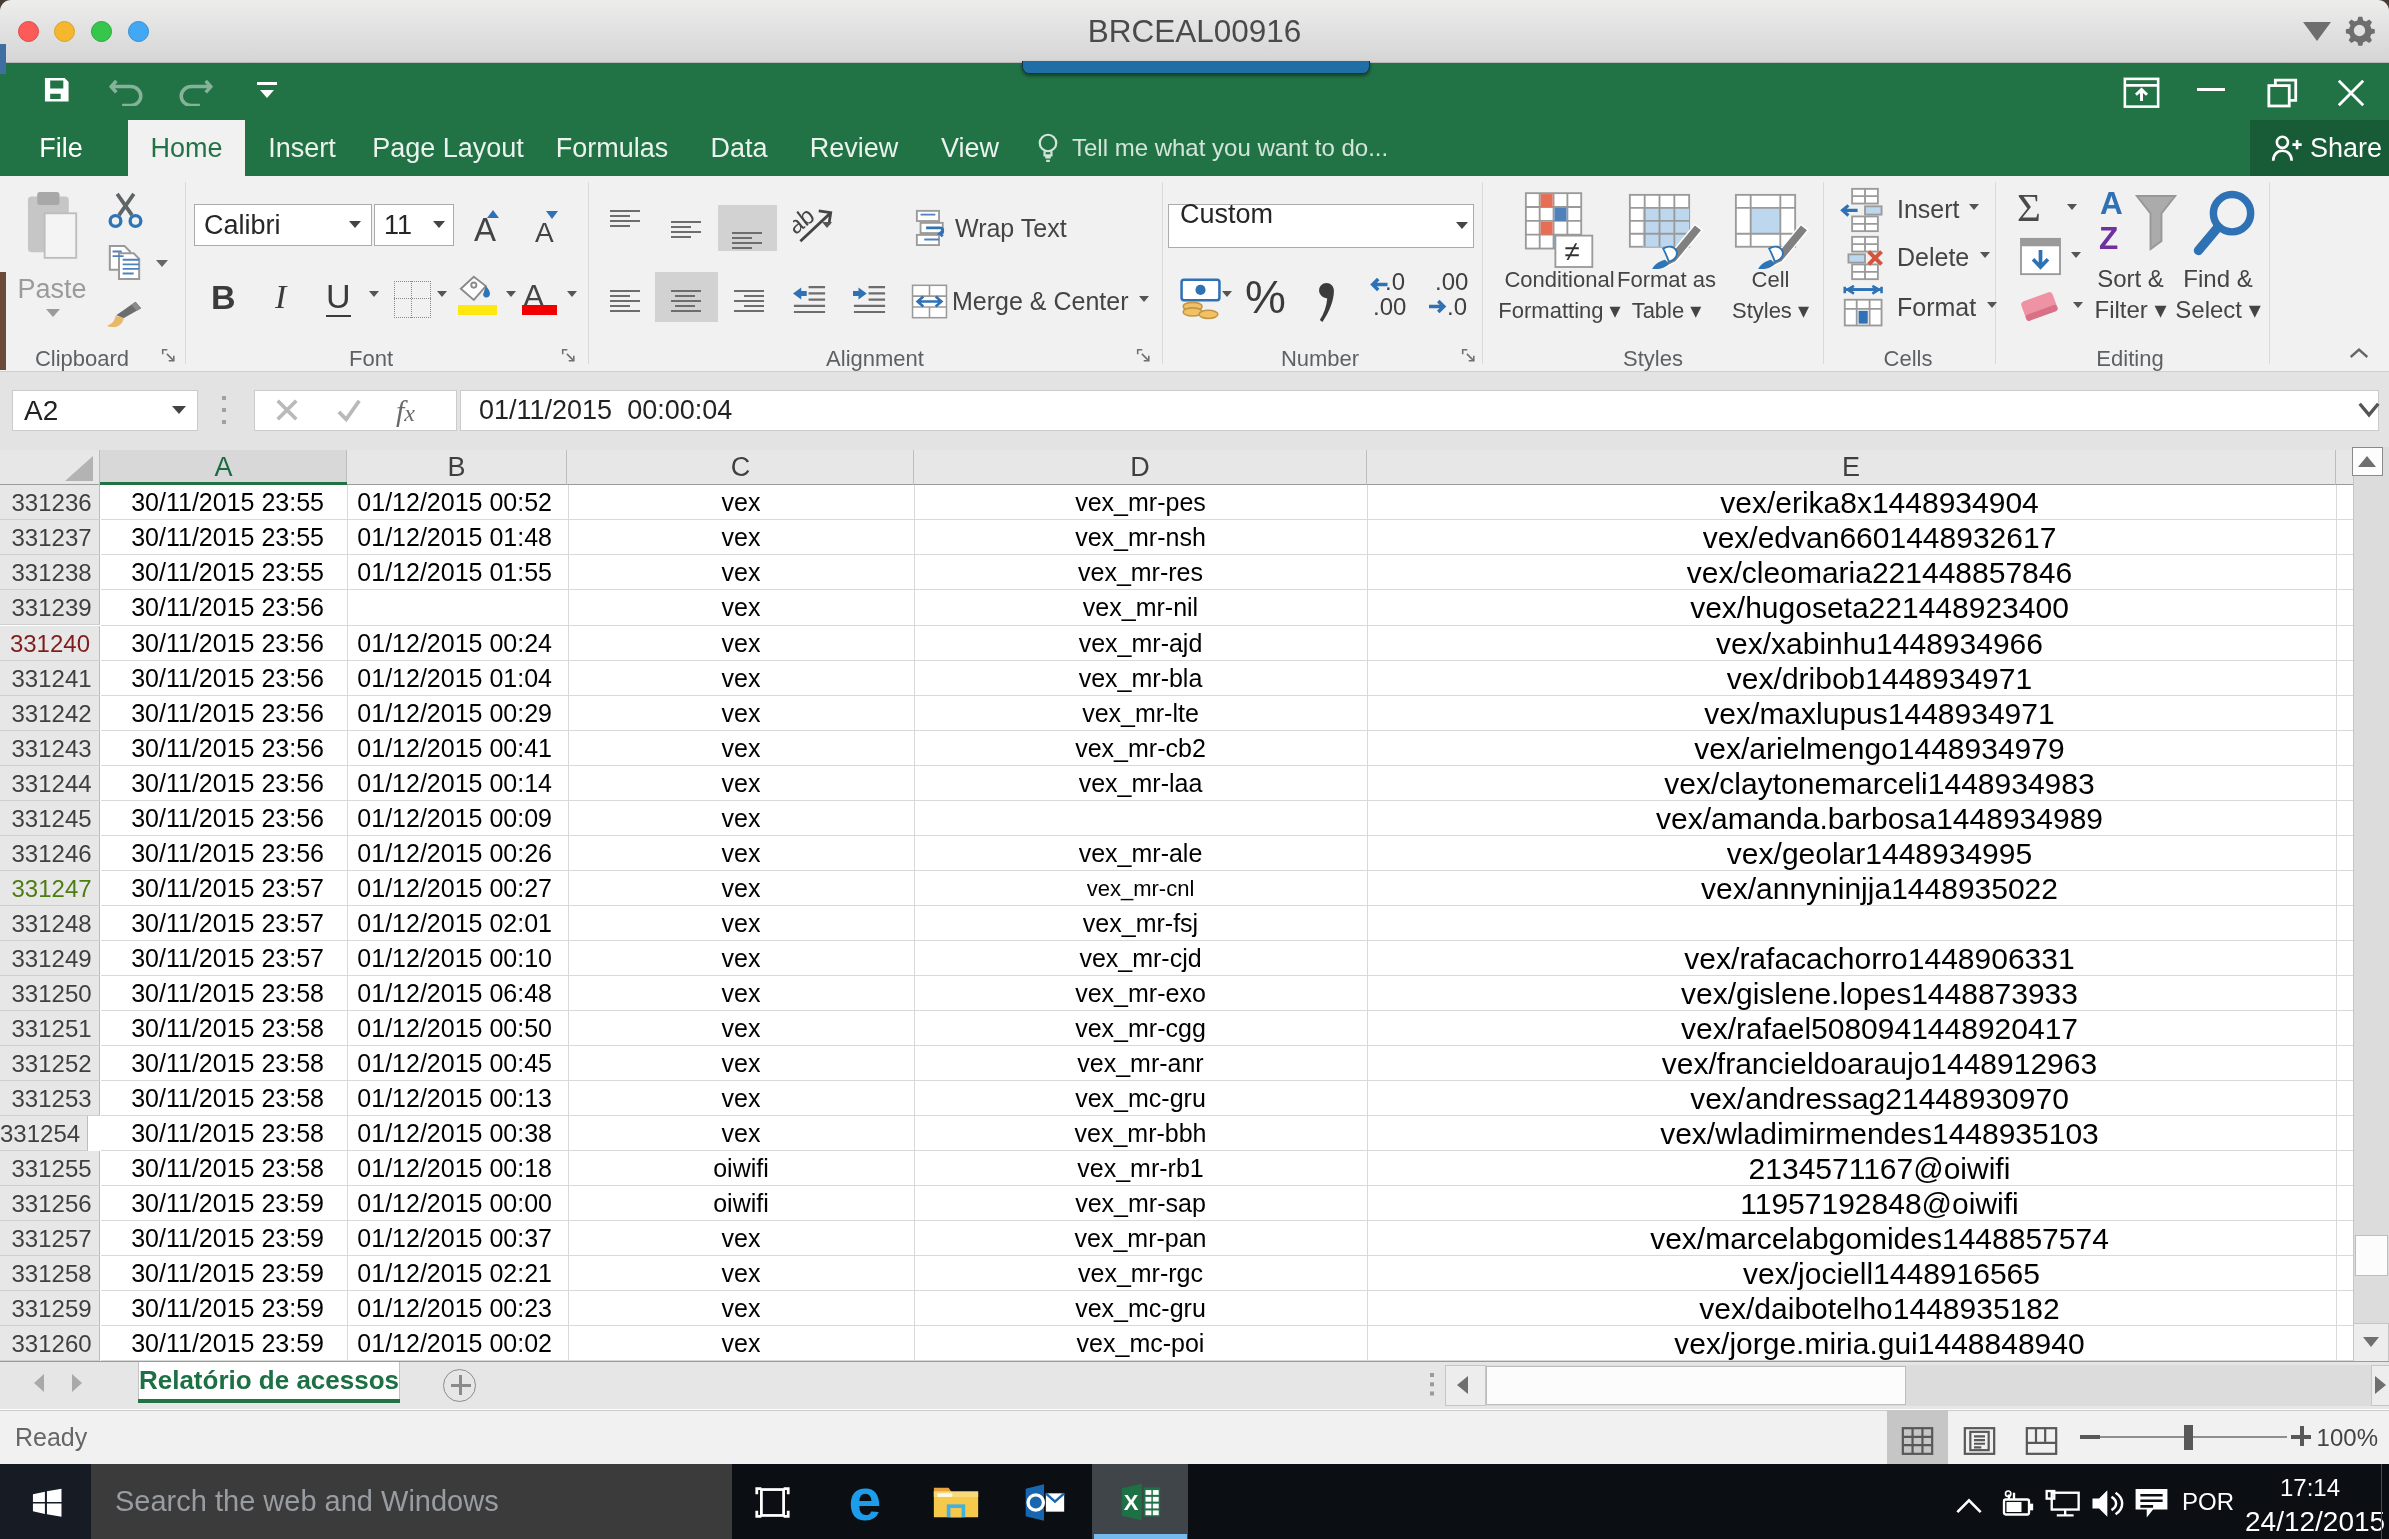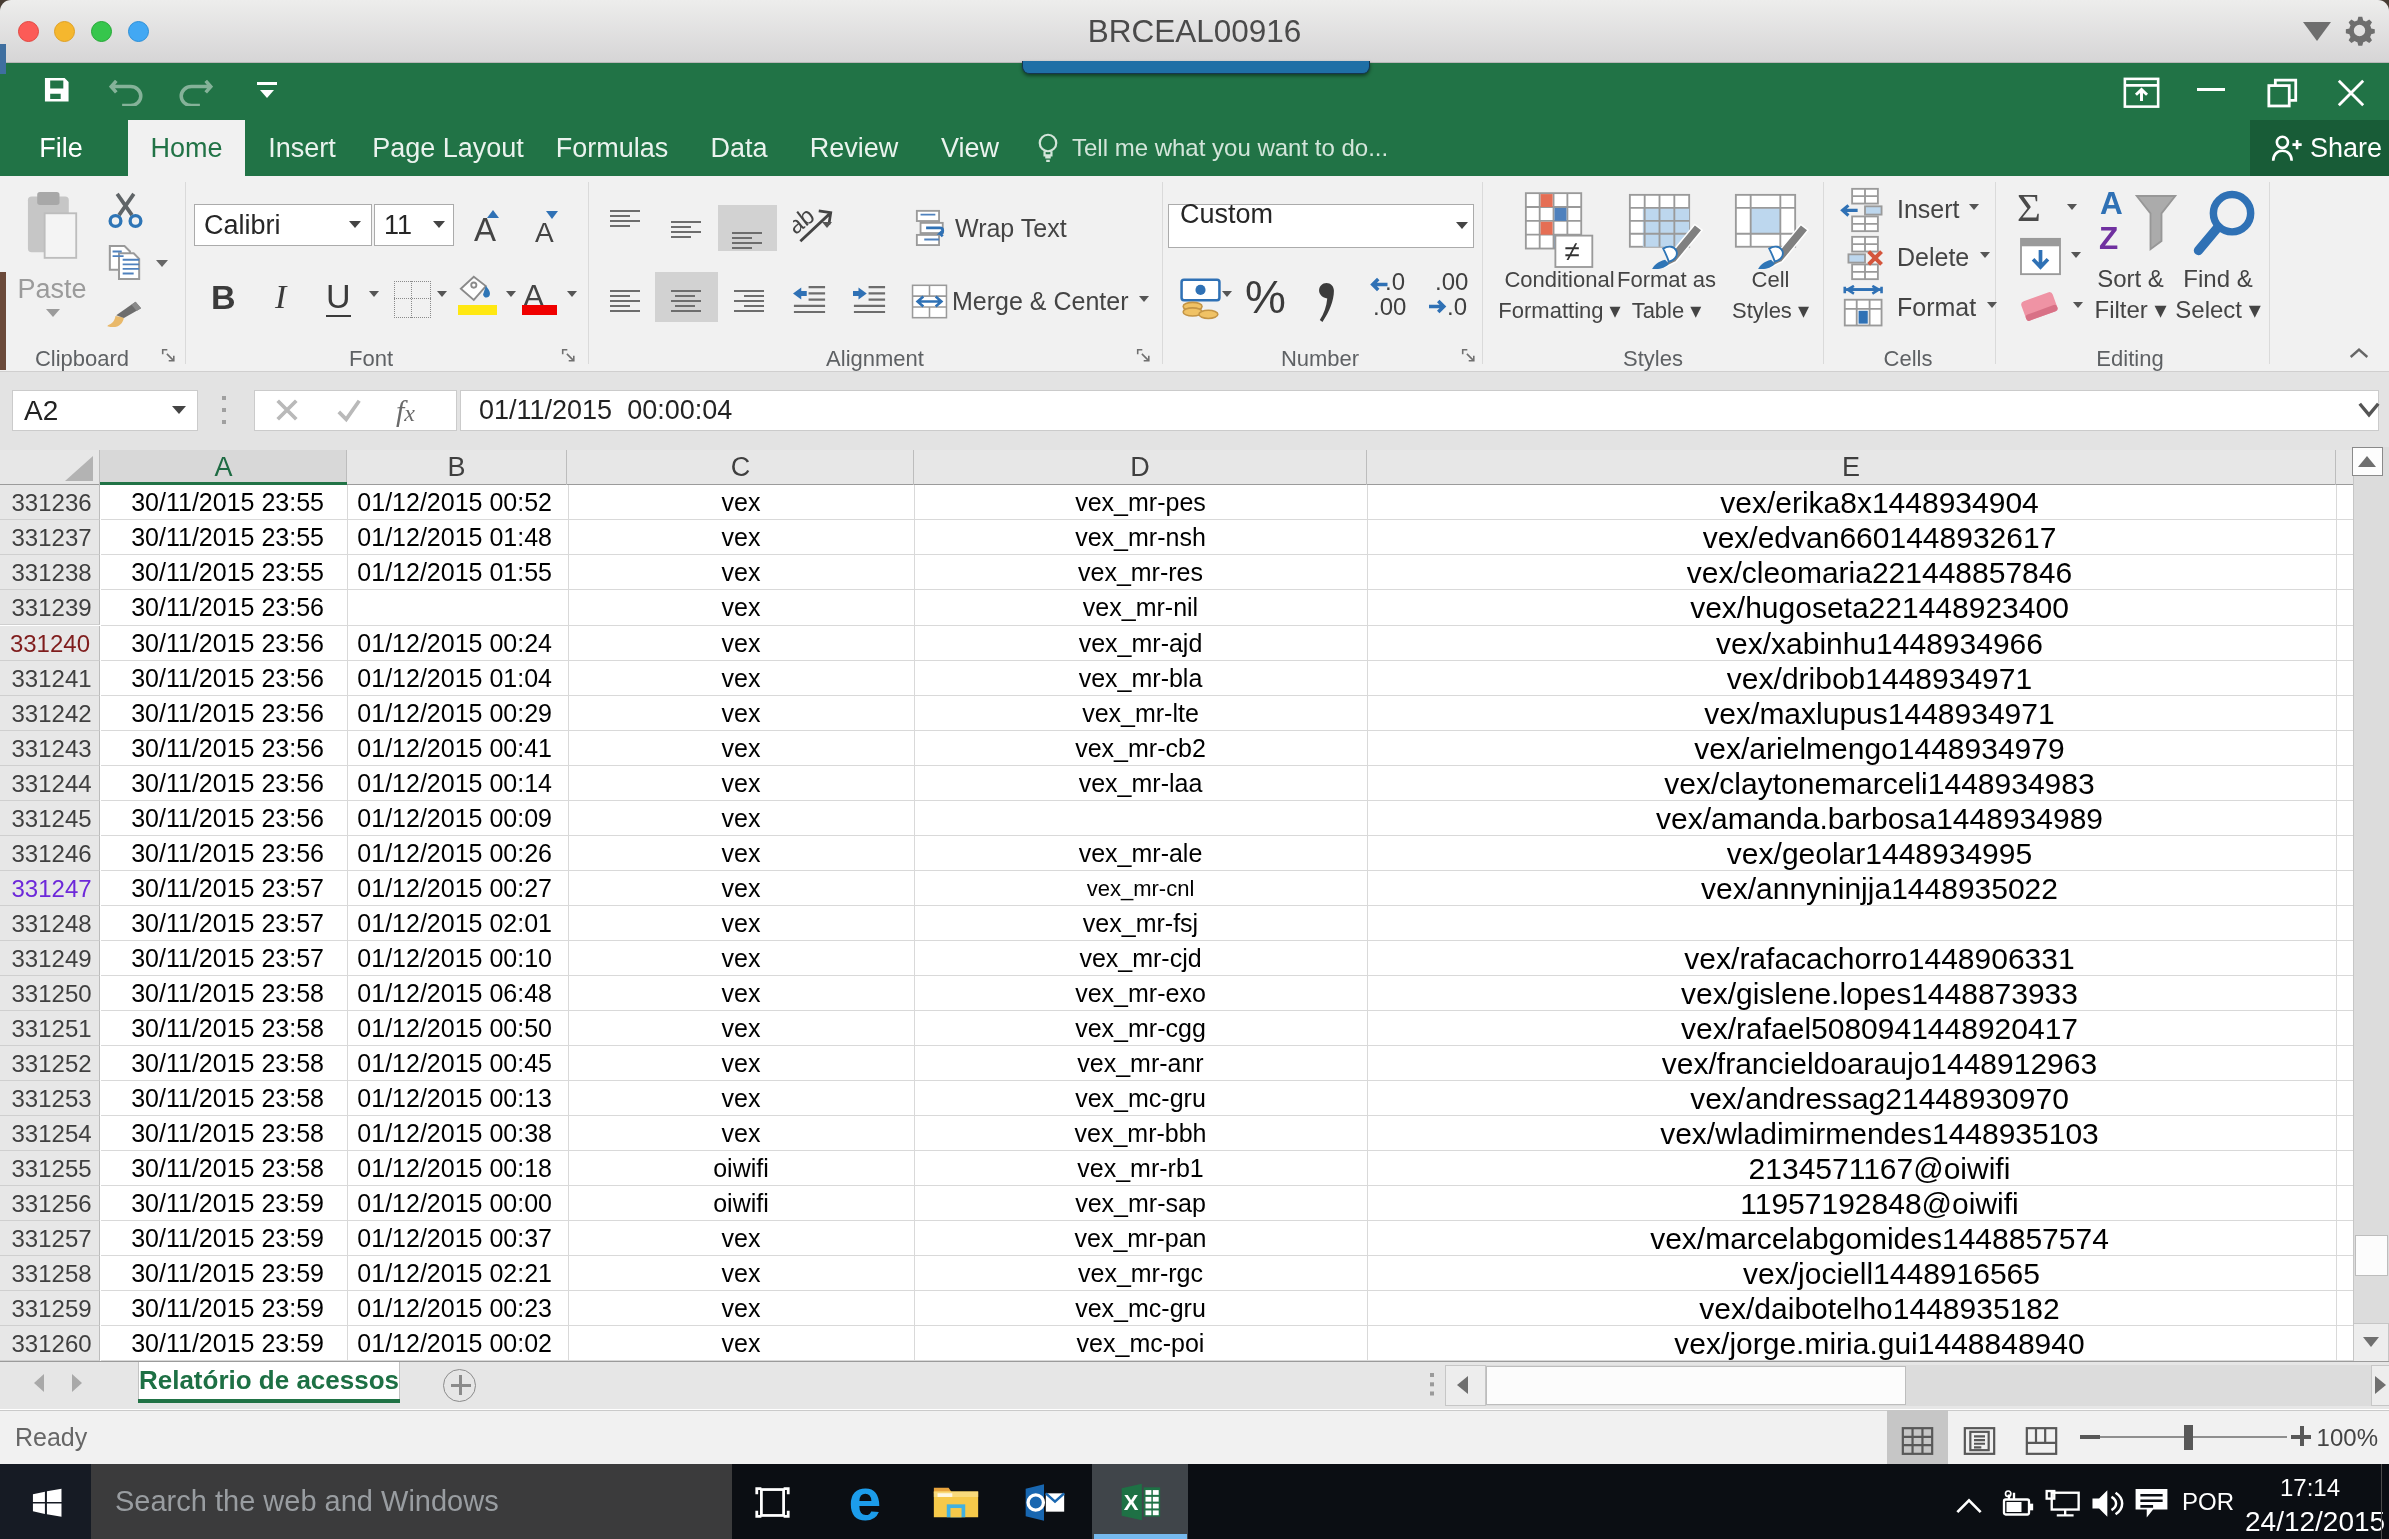--- a/index.html
+++ b/index.html
@@ -475,21 +475,21 @@
 <div class="ab" style="left:347px;top:801px;width:220px;height:35px;line-height:35px;font-size:25px;color:#000;text-align:right;padding-right:15px">01/12/2015 00:09</div>
 <div class="ab" style="left:568px;top:801px;width:346px;height:35px;line-height:35px;font-size:25px;color:#000;text-align:center">vex</div>
 <div class="ab" style="left:1367px;top:801px;width:969px;height:35px;line-height:35px;font-size:30px;color:#000;text-align:center;padding-left:56px">vex/amanda.barbosa1448934989</div>
 <div class="ab" style="left:0;top:836px;width:100px;height:35px;background:#e7e7e7;border-right:0.9px solid #bdbdbd;border-bottom:0.9px solid #cfcfcf;font-size:24px;color:#3f3f3f;text-align:right;line-height:35px;padding-right:7.4px">331246</div>
 <div class="ab" style="left:101px;top:870px;width:2252px;height:0.9px;background:#d9d9d9"></div>
 <div class="ab" style="left:100px;top:836px;width:247px;height:35px;line-height:35px;font-size:25px;color:#000;text-align:right;padding-right:23px">30/11/2015 23:56</div>
 <div class="ab" style="left:347px;top:836px;width:220px;height:35px;line-height:35px;font-size:25px;color:#000;text-align:right;padding-right:15px">01/12/2015 00:26</div>
 <div class="ab" style="left:568px;top:836px;width:346px;height:35px;line-height:35px;font-size:25px;color:#000;text-align:center">vex</div>
 <div class="ab" style="left:914px;top:836px;width:453px;height:35px;line-height:35px;font-size:25px;color:#000;text-align:center">vex_mr-ale</div>
 <div class="ab" style="left:1367px;top:836px;width:969px;height:35px;line-height:35px;font-size:30px;color:#000;text-align:center;padding-left:56px">vex/geolar1448934995</div>
-<div class="ab" style="left:0;top:871px;width:100px;height:35px;background:#e7e7e7;border-right:0.9px solid #bdbdbd;border-bottom:0.9px solid #cfcfcf;font-size:24px;color:#6d28d9;text-align:right;line-height:35px;padding-right:7.4px">331247</div>
+<div class="ab" style="left:0;top:871px;width:100px;height:35px;background:#e7e7e7;border-right:0.9px solid #bdbdbd;border-bottom:0.9px solid #cfcfcf;font-size:24px;color:#4d7c0f;text-align:right;line-height:35px;padding-right:7.4px">331247</div>
 <div class="ab" style="left:101px;top:905px;width:2252px;height:0.9px;background:#d9d9d9"></div>
 <div class="ab" style="left:100px;top:871px;width:247px;height:35px;line-height:35px;font-size:25px;color:#000;text-align:right;padding-right:23px">30/11/2015 23:57</div>
 <div class="ab" style="left:347px;top:871px;width:220px;height:35px;line-height:35px;font-size:25px;color:#000;text-align:right;padding-right:15px">01/12/2015 00:27</div>
 <div class="ab" style="left:568px;top:871px;width:346px;height:35px;line-height:35px;font-size:25px;color:#000;text-align:center">vex</div>
 <div class="ab" style="left:914px;top:871px;width:453px;height:35px;line-height:35px;font-size:22px;color:#000;text-align:center">vex_mr-cnl</div>
 <div class="ab" style="left:1367px;top:871px;width:969px;height:35px;line-height:35px;font-size:30px;color:#000;text-align:center;padding-left:56px">vex/annyninjja1448935022</div>
 <div class="ab" style="left:0;top:906px;width:100px;height:35px;background:#e7e7e7;border-right:0.9px solid #bdbdbd;border-bottom:0.9px solid #cfcfcf;font-size:24px;color:#3f3f3f;text-align:right;line-height:35px;padding-right:7.4px">331248</div>
 <div class="ab" style="left:101px;top:940px;width:2252px;height:0.9px;background:#d9d9d9"></div>
 <div class="ab" style="left:100px;top:906px;width:247px;height:35px;line-height:35px;font-size:25px;color:#000;text-align:right;padding-right:23px">30/11/2015 23:57</div>
 <div class="ab" style="left:347px;top:906px;width:220px;height:35px;line-height:35px;font-size:25px;color:#000;text-align:right;padding-right:15px">01/12/2015 02:01</div>
@@ -523,21 +523,21 @@
 <div class="ab" style="left:568px;top:1046px;width:346px;height:35px;line-height:35px;font-size:25px;color:#000;text-align:center">vex</div>
 <div class="ab" style="left:914px;top:1046px;width:453px;height:35px;line-height:35px;font-size:25px;color:#000;text-align:center">vex_mr-anr</div>
 <div class="ab" style="left:1367px;top:1046px;width:969px;height:35px;line-height:35px;font-size:30px;color:#000;text-align:center;padding-left:56px">vex/francieldoaraujo1448912963</div>
 <div class="ab" style="left:0;top:1081px;width:100px;height:35px;background:#e7e7e7;border-right:0.9px solid #bdbdbd;border-bottom:0.9px solid #cfcfcf;font-size:24px;color:#3f3f3f;text-align:right;line-height:35px;padding-right:7.4px">331253</div>
 <div class="ab" style="left:101px;top:1115px;width:2252px;height:0.9px;background:#d9d9d9"></div>
 <div class="ab" style="left:100px;top:1081px;width:247px;height:35px;line-height:35px;font-size:25px;color:#000;text-align:right;padding-right:23px">30/11/2015 23:58</div>
 <div class="ab" style="left:347px;top:1081px;width:220px;height:35px;line-height:35px;font-size:25px;color:#000;text-align:right;padding-right:15px">01/12/2015 00:13</div>
 <div class="ab" style="left:568px;top:1081px;width:346px;height:35px;line-height:35px;font-size:25px;color:#000;text-align:center">vex</div>
 <div class="ab" style="left:914px;top:1081px;width:453px;height:35px;line-height:35px;font-size:25px;color:#000;text-align:center">vex_mc-gru</div>
 <div class="ab" style="left:1367px;top:1081px;width:969px;height:35px;line-height:35px;font-size:30px;color:#000;text-align:center;padding-left:56px">vex/andressag21448930970</div>
-<div class="ab" style="left:0;top:1116px;width:100px;height:35px;background:#e7e7e7;border-right:0.9px solid #bdbdbd;border-bottom:0.9px solid #cfcfcf;font-size:24px;color:#3f3f3f;text-align:right;line-height:35px;padding-right:7.4px">331254</div>
+<div class="ab" style="left:0;top:1116px;width:88px;height:35px;background:#e7e7e7;border-right:0.9px solid #bdbdbd;border-bottom:0.9px solid #cfcfcf;font-size:24px;color:#3f3f3f;text-align:right;line-height:35px;padding-right:7.4px">331254</div>
 <div class="ab" style="left:101px;top:1150px;width:2252px;height:0.9px;background:#d9d9d9"></div>
 <div class="ab" style="left:100px;top:1116px;width:247px;height:35px;line-height:35px;font-size:25px;color:#000;text-align:right;padding-right:23px">30/11/2015 23:58</div>
 <div class="ab" style="left:347px;top:1116px;width:220px;height:35px;line-height:35px;font-size:25px;color:#000;text-align:right;padding-right:15px">01/12/2015 00:38</div>
 <div class="ab" style="left:568px;top:1116px;width:346px;height:35px;line-height:35px;font-size:25px;color:#000;text-align:center">vex</div>
 <div class="ab" style="left:914px;top:1116px;width:453px;height:35px;line-height:35px;font-size:25px;color:#000;text-align:center">vex_mr-bbh</div>
 <div class="ab" style="left:1367px;top:1116px;width:969px;height:35px;line-height:35px;font-size:30px;color:#000;text-align:center;padding-left:56px">vex/wladimirmendes1448935103</div>
 <div class="ab" style="left:0;top:1151px;width:100px;height:35px;background:#e7e7e7;border-right:0.9px solid #bdbdbd;border-bottom:0.9px solid #cfcfcf;font-size:24px;color:#3f3f3f;text-align:right;line-height:35px;padding-right:7.4px">331255</div>
 <div class="ab" style="left:101px;top:1185px;width:2252px;height:0.9px;background:#d9d9d9"></div>
 <div class="ab" style="left:100px;top:1151px;width:247px;height:35px;line-height:35px;font-size:25px;color:#000;text-align:right;padding-right:23px">30/11/2015 23:58</div>
 <div class="ab" style="left:347px;top:1151px;width:220px;height:35px;line-height:35px;font-size:25px;color:#000;text-align:right;padding-right:15px">01/12/2015 00:18</div>

